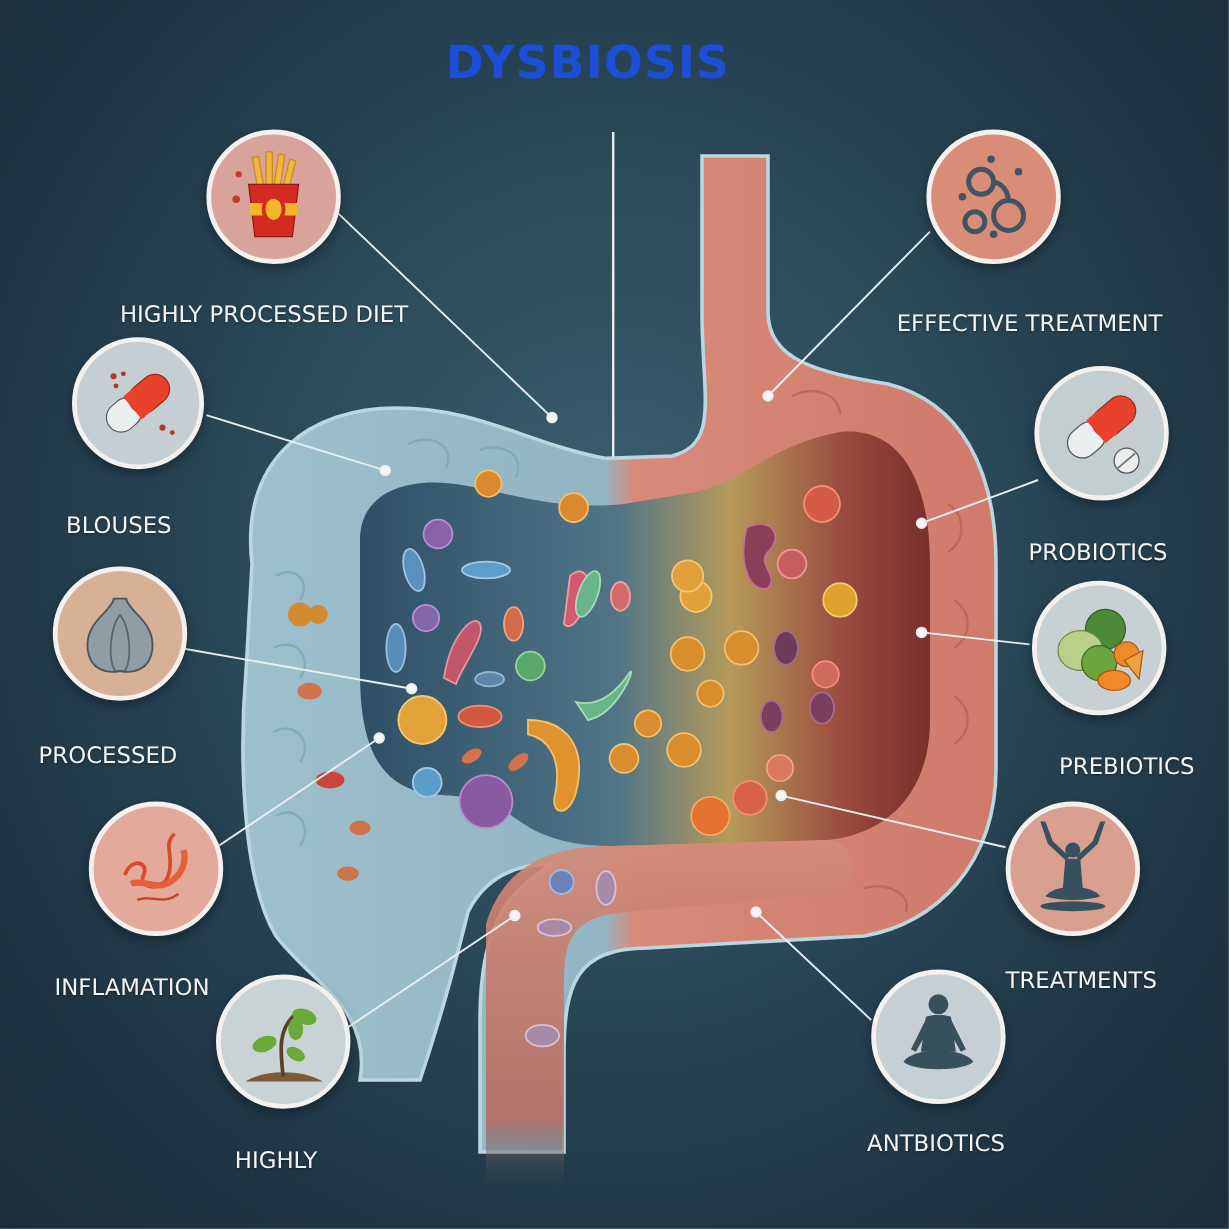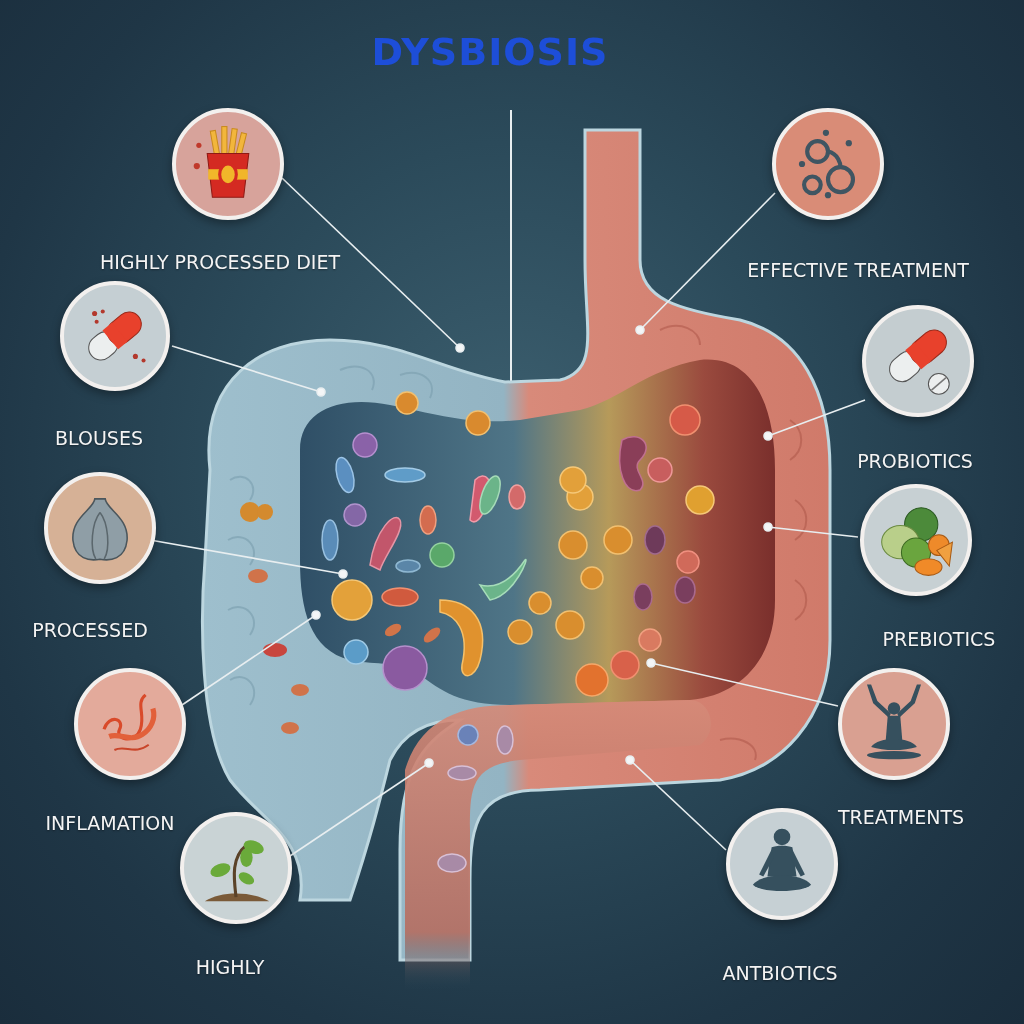--- a/index.html
+++ b/index.html
@@ -280,13 +280,13 @@
   <svg viewBox="0 0 100 100">
     <g fill="#36505e">
       <circle cx="50" cy="24" r="8"></circle>
       <path d="M40 34 C44 32 56 32 60 34 L64 62 L36 62 Z"></path>
       <path d="M40 36 L28 60 L32 62 L42 44 Z"></path>
       <path d="M60 36 L72 60 L68 62 L58 44 Z"></path>
       <path d="M22 70 C30 58 70 58 78 70 C70 78 30 78 22 70 Z"></path>
     </g>
   </svg>
 </div>
-<div class="label" style="left:780px;top:940px;">ANTBIOTICS</div>
+<div class="label" style="left:780px;top:920px;">ANTBIOTICS</div>
 
 </body></html>

